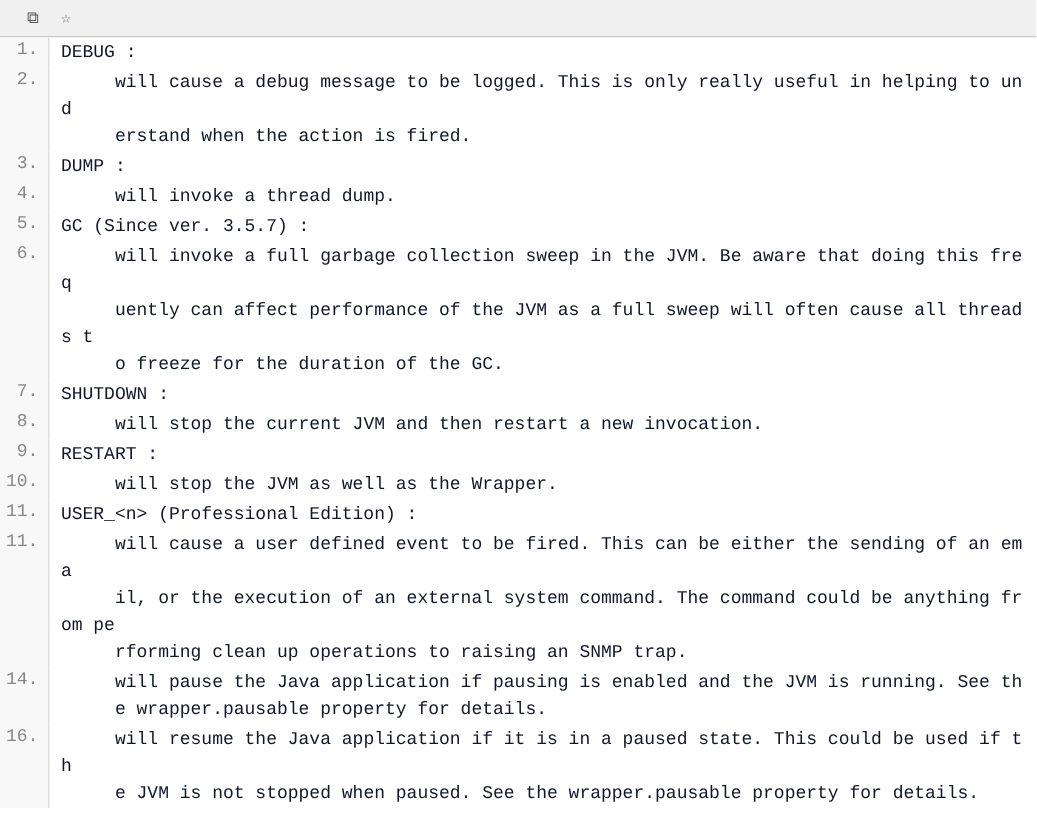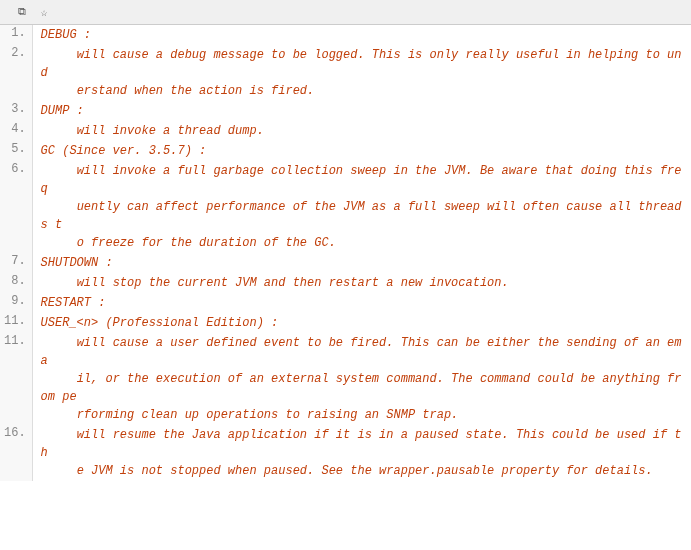--- a/index.html
+++ b/index.html
@@ -50,22 +50,21 @@
       vertical-align: top;
       user-select: none;
       font-size: 12px;
     }
     td.line-content {
       padding: 1px 4px 1px 8px;
       white-space: pre-wrap;
       word-break: break-all;
       font-size: 12px;
       line-height: 1.5;
-      color: #c2410c;
-      font-style: italic;
+      color: #0f172a;
     }
   </style>
 </head>
 <body>
 
 <div class="title-bar">
   <span></span>
   <span class="icon-btn">⧉</span>
   <span class="icon-btn">☆</span>
 </div>
@@ -105,28 +104,37 @@
         </tr>
         <tr>
           <td class="line-num">8.</td>
           <td class="line-content">     will stop the current JVM and then restart a new invocation.</td>
         </tr>
         <tr>
           <td class="line-num">9.</td>
           <td class="line-content">RESTART :</td>
         </tr>
         <tr>
+          <td class="line-num">10.</td>
+          <td class="line-content">     will stop the JVM as well as the Wrapper.</td>
+        </tr>
+        <tr>
           <td class="line-num">11.</td>
           <td class="line-content">USER_&lt;n&gt; (Professional Edition) :</td>
         </tr>
         <tr>
           <td class="line-num">11.</td>
           <td class="line-content">     will cause a user defined event to be fired. This can be either the sending of an ema
      il, or the execution of an external system command. The command could be anything from pe
      rforming clean up operations to raising an SNMP trap.</td>
+        </tr>
+        <tr>
+          <td class="line-num">14.</td>
+          <td class="line-content">     will pause the Java application if pausing is enabled and the JVM is running. See th
+     e wrapper.pausable property for details.</td>
         </tr>
         <tr>
           <td class="line-num">16.</td>
           <td class="line-content">     will resume the Java application if it is in a paused state. This could be used if th
      e JVM is not stopped when paused. See the wrapper.pausable property for details.</td>
         </tr>
       </tbody>
   </table>
 </div>
 

